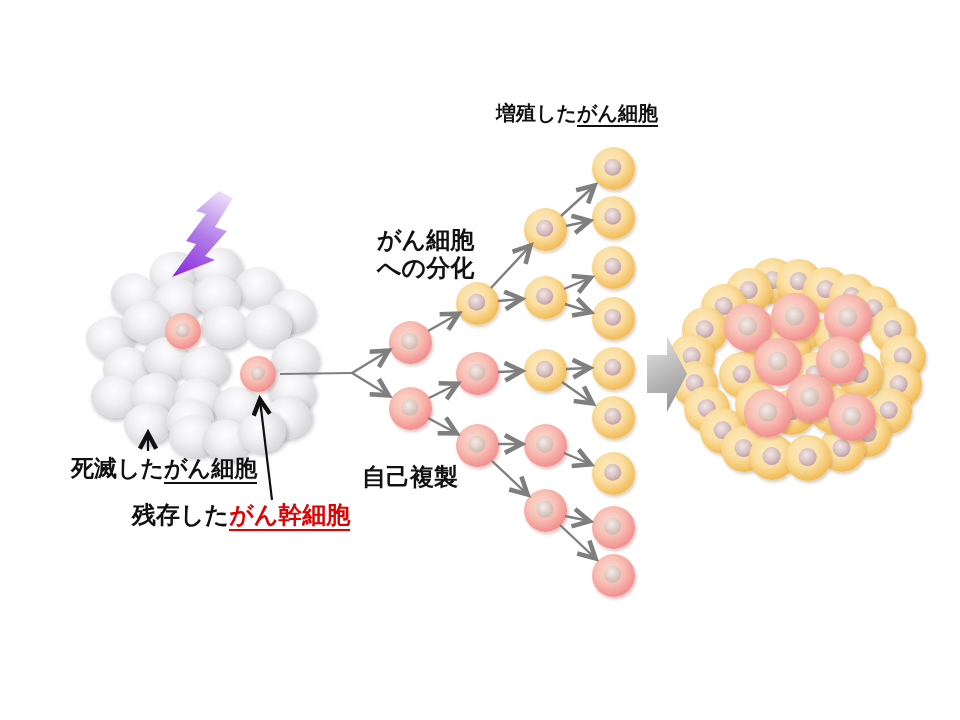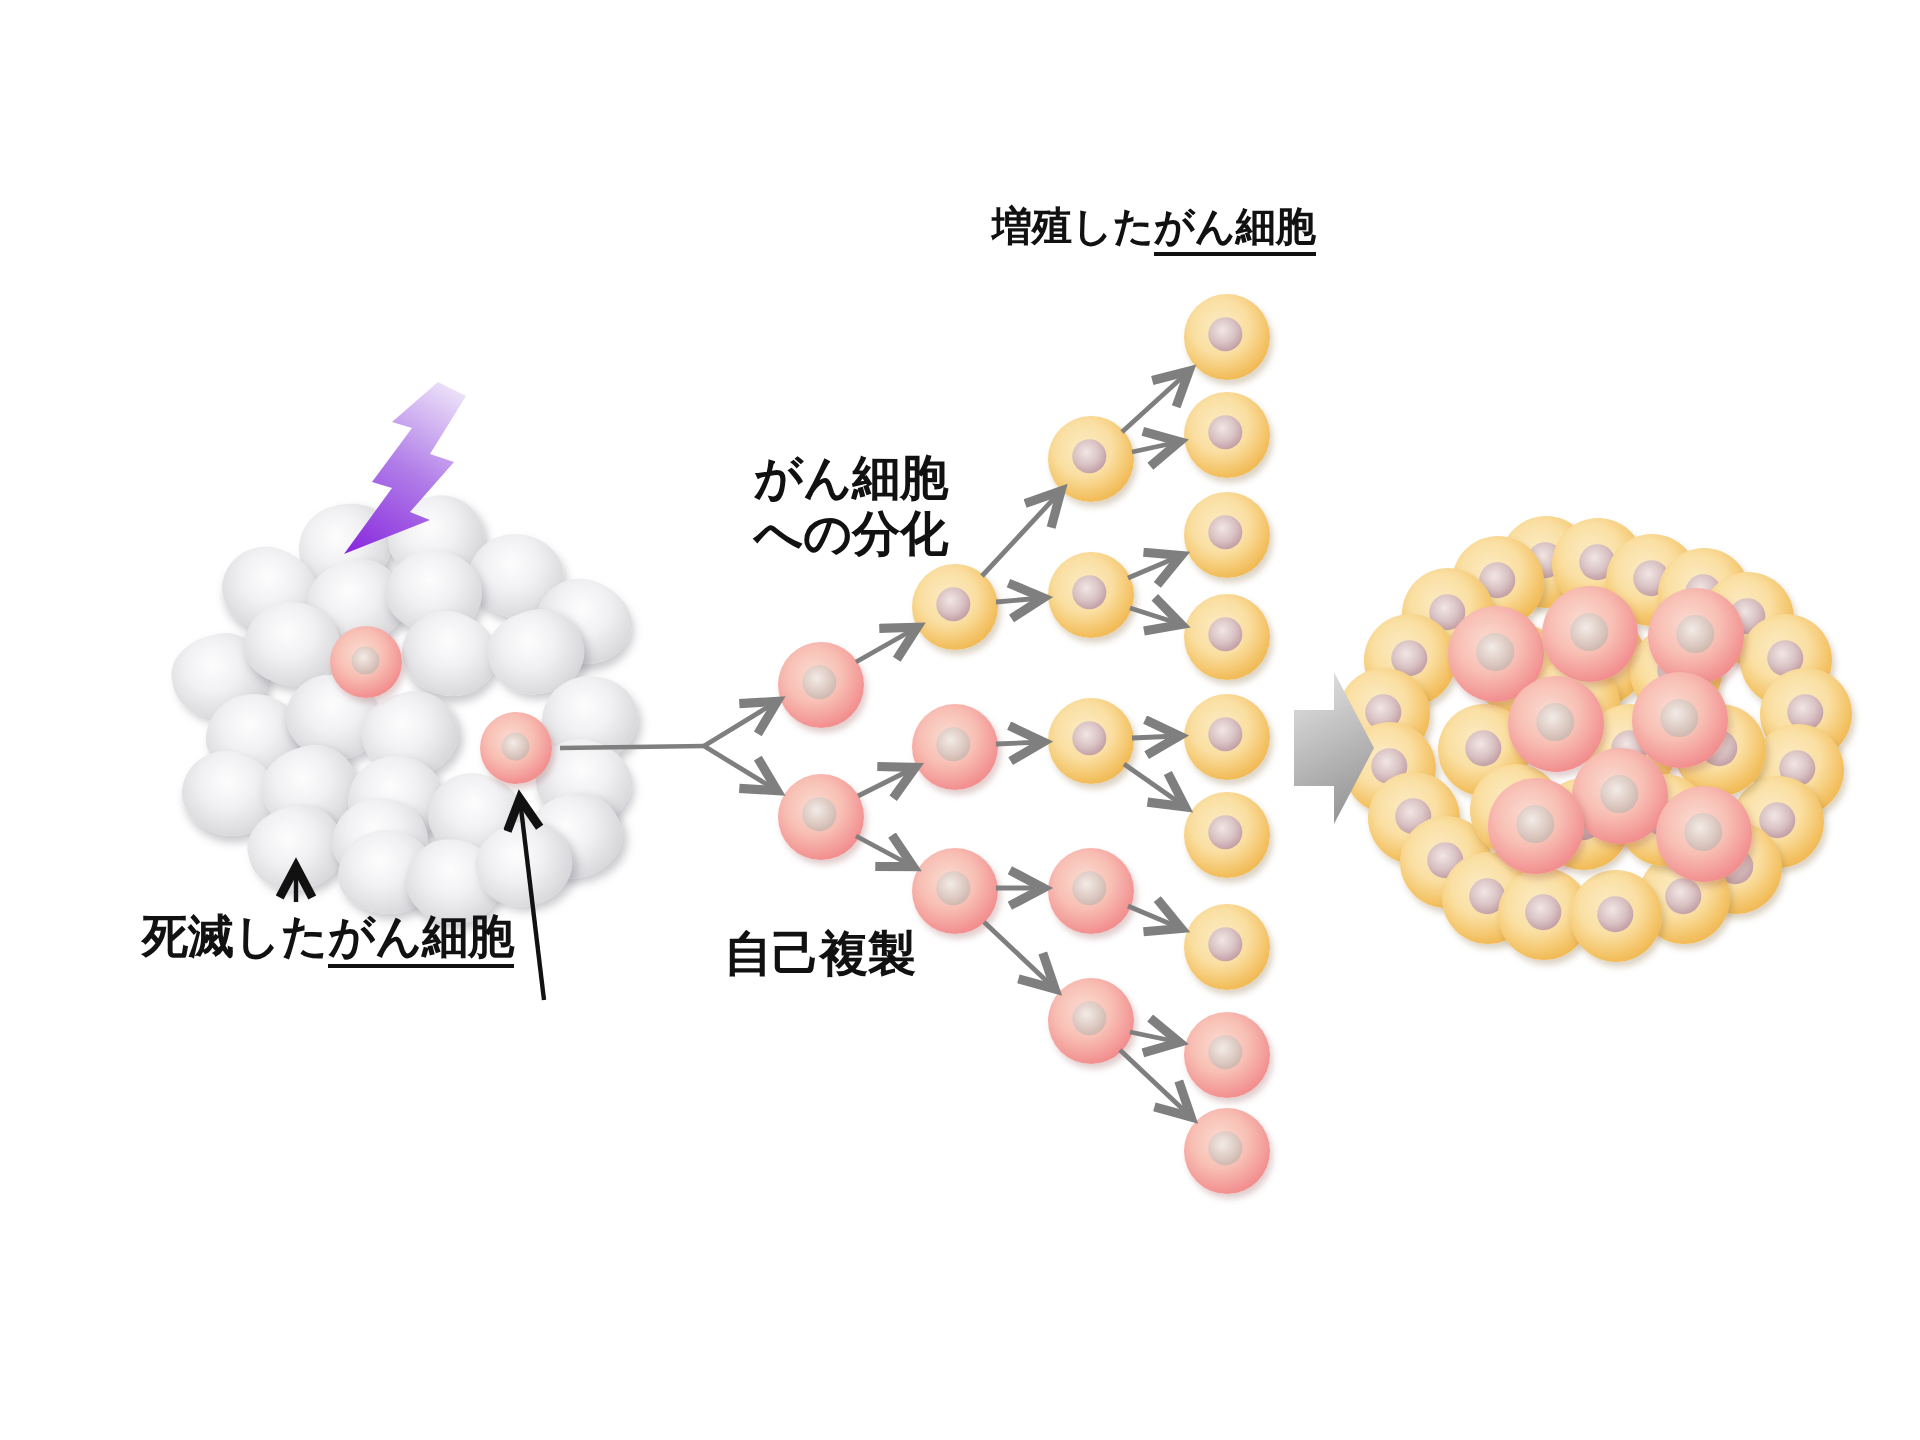--- a/index.html
+++ b/index.html
@@ -338,15 +338,18 @@
     </div>
 
     <div class="label lbl-self">
       <span>自己複製</span>
     </div>
 
     <div class="label lbl-dead">
       <span>死滅した</span><span class="u">がん細胞</span>
     </div>
 
+    <div class="label lbl-surviving">
+      <span>残存した</span><span class="u-red">がん幹細胞</span>
+    </div>
 
   </div>
 </div>
 
 </body></html>

